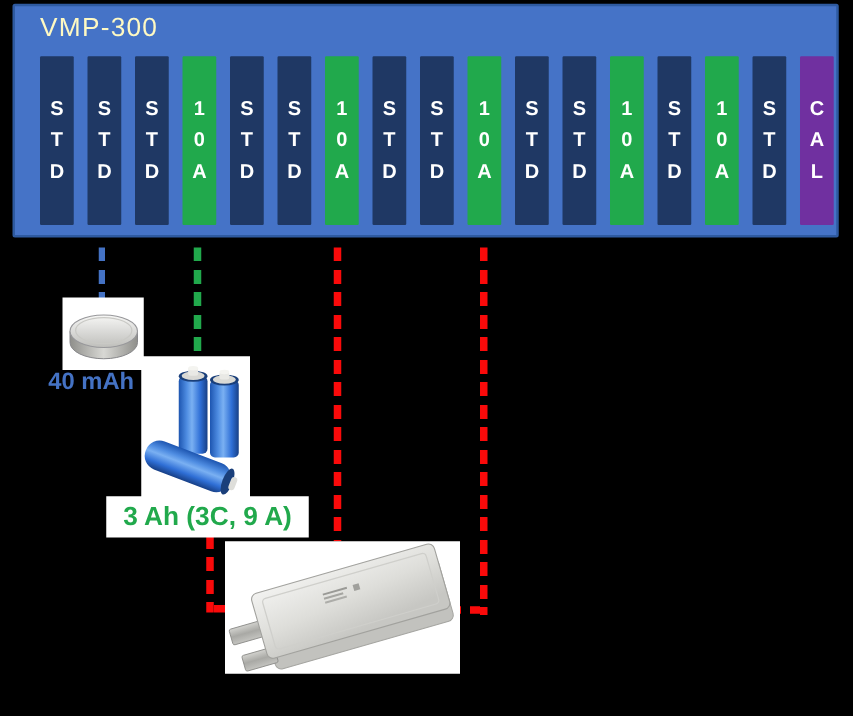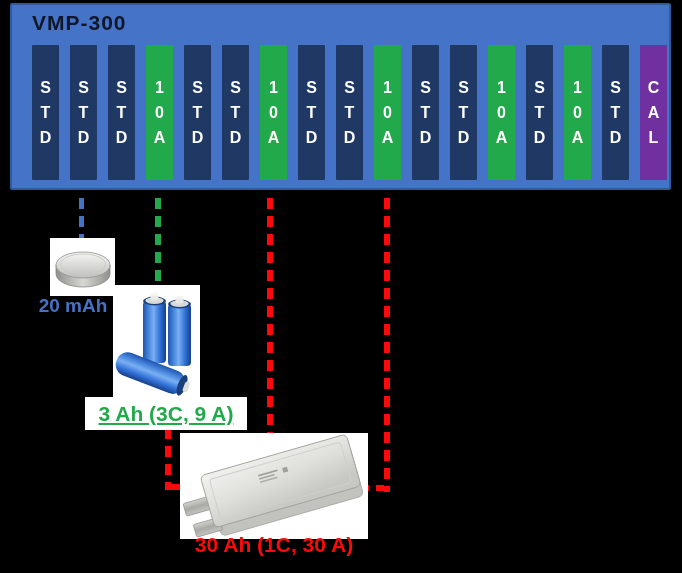--- a/index.html
+++ b/index.html
@@ -6,22 +6,22 @@
   .canvas{
     position:relative;width:682px;height:573px;background:var(--c-bg,#000);
     overflow:hidden;font-family:"Liberation Sans", sans-serif;
   }
   
   .device{
     position:absolute;left:10px;top:3px;width:657px;height:183px;
     background:var(--c-panel);border:2px solid var(--c-panel-border);border-radius:2px;
   }
   .device-title{
-    position:absolute;left:20px;top:6px;color:#0f172a;font-size:21px;
-    font-weight:700;letter-spacing:1px;
+    position:absolute;left:20px;top:6px;color:#fef9c3;font-size:21px;
+    font-weight:400;letter-spacing:1px;
   }
   .slots{position:absolute;left:20px;top:40px;display:flex;gap:11px;}
   .slot{
     width:27px;height:135px;display:flex;align-items:center;justify-content:center;
     color:#fff;font-size:16px;font-weight:700;line-height:25px;text-align:center;
     white-space:pre-line;border-radius:1px;
   }
   
   .vdash{position:absolute;background-image:repeating-linear-gradient(to bottom,var(--dc) 0 11px,transparent 11px 18px);}
   .hdash{position:absolute;background-image:repeating-linear-gradient(to right,var(--dc) 0 11px,transparent 11px 18px);}
@@ -33,21 +33,21 @@
   .coin-box{left:50px;top:238px;width:65px;height:58px;}
   .cyl-box{left:113px;top:285px;width:87px;height:113px;}
   .pouch-box{left:180px;top:433px;width:188px;height:106px;}
   .label3ah-box{
     position:absolute;left:85px;top:397px;width:162px;height:33px;background:#fff;z-index:3;
     display:flex;align-items:center;justify-content:center;
   }
   
   .cap-label{position:absolute;z-index:5;font-weight:700;text-align:center;}
   .coin-label{left:2px;top:294px;width:142px;font-size:19px;line-height:24px;color:var(--c-blue);}
-  .cyl-label{font-size:21px;color:var(--c-green);white-space:nowrap;text-decoration:underline;}
+  .cyl-label{font-size:21px;color:var(--c-green);white-space:nowrap;}
   .pouch-label{left:175px;top:533px;width:198px;font-size:21px;color:var(--c-red);white-space:nowrap;}
 </style>
 </head>
 <body>
 
 <div class="canvas">
 
   <div class="device">
     <div class="device-title">VMP-300</div>
     <div class="slots" id="slots">
@@ -127,21 +127,21 @@
           <stop offset="1" stop-color="#8f8f8b"></stop>
         </linearGradient>
       </defs>
       <path d="M6,27 v9 a27,13 0 0 0 54,0 v-9" fill="url(#coinSide)" stroke="#87878a" stroke-width="0.8"></path>
       <ellipse cx="33" cy="27" rx="27" ry="13" fill="url(#coinTop)" stroke="#98989b" stroke-width="0.9"></ellipse>
       <ellipse cx="33" cy="26.4" rx="22.5" ry="10.4" fill="none" stroke="#c9c9c5" stroke-width="1"></ellipse>
     </svg>
   </div>
 
   <div class="cap-label coin-label">
-    <div>20 mAh</div>
+    <div>40 mAh</div>
   </div>
 
   <div class="photo cyl-box">
     <svg width="87" height="113" viewBox="0 0 87 113">
       <defs>
         <linearGradient id="cellV" x1="0" y1="0" x2="1" y2="0">
           <stop offset="0" stop-color="#1d55b0"></stop>
             <stop offset="0.28" stop-color="#4f8de2"></stop>
           <stop offset="0.46" stop-color="#7ab0f2"></stop>
             <stop offset="0.75" stop-color="#2f6fd6"></stop>
@@ -210,15 +210,14 @@
         <rect x="-64" y="-22" width="136" height="42" rx="3" fill="none" stroke="#cfcfcb" stroke-width="1"></rect>
 
         <rect x="-16" y="-13" width="20" height="1.6" fill="#9a9a96"></rect>
         <rect x="-16" y="-9.6" width="16" height="1.6" fill="#a5a5a1"></rect>
         <rect x="-16" y="-6.2" width="18" height="1.6" fill="#adada9"></rect>
         <rect x="9" y="-13" width="5" height="5" fill="#a0a09c"></rect>
       </g>
     </svg>
   </div>
 
-  <div class="cap-label pouch-label">30 Ah (1C, 30 A)</div>
 
 </div>
 
 </body></html>

